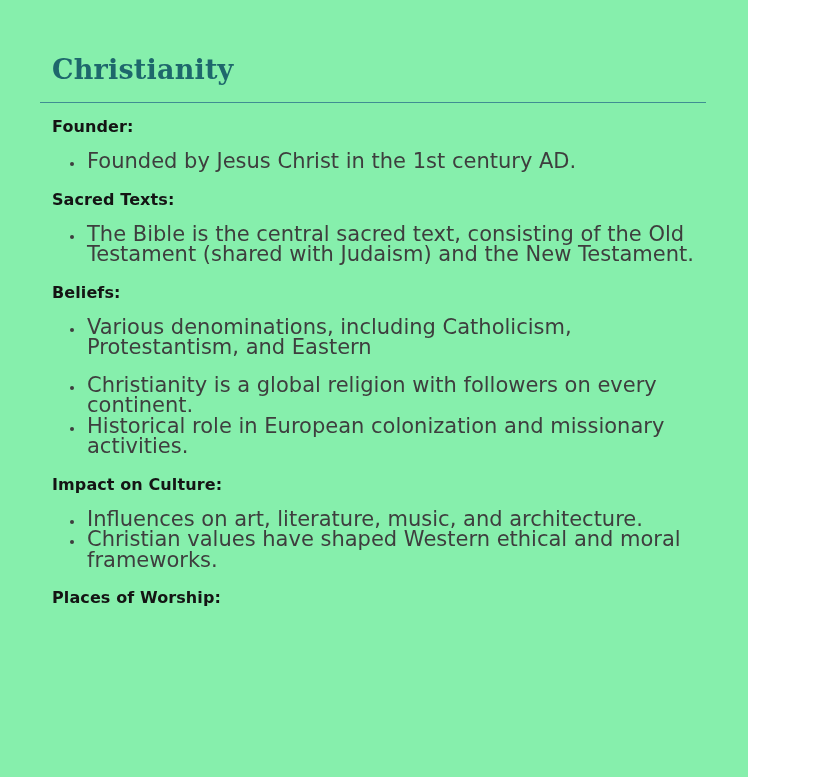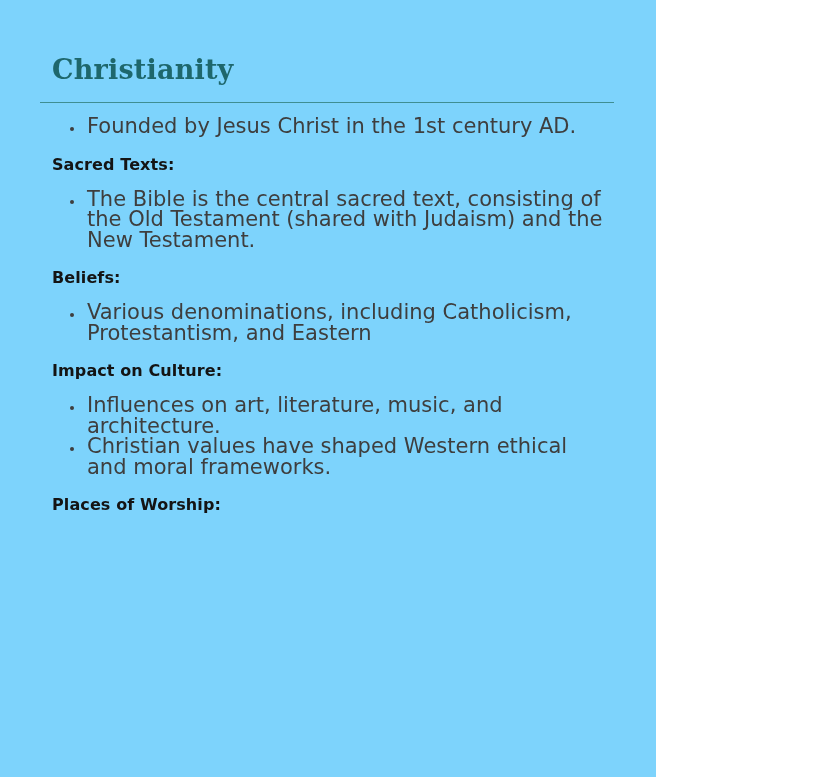--- a/index.html
+++ b/index.html
@@ -8,24 +8,24 @@
     background: #ffffff;
   }
   body {
     width: 828px;
     height: 777px;
     font-family: "DejaVu Sans", sans-serif;
     overflow: hidden;
   }
   .doc {
     box-sizing: border-box;
-    width: 656px;
+    width: 748px;
     height: 777px;
     padding: 54px 48px 10px 52px;
-    background: #7dd3fc;
+    background: #86efac;
   }
   .page-title {
     font-family: "DejaVu Serif", serif;
     font-weight: 700;
     font-size: 27px;
     line-height: 32px;
     letter-spacing: 0.2px;
     color: #1e676c;
     margin: 0;
   }
@@ -60,20 +60,21 @@
   }
 </style>
 </head>
 <body>
 
 <div class="doc">
   <h1 class="page-title">Christianity</h1>
   <hr class="title-rule">
   <div id="sections">
   <section class="sec">
+    <h3 class="sec-heading">Founder:</h3>
     <ul class="bullet-list">
           <li>Founded by Jesus Christ in the 1st century AD.</li>
         </ul>
   </section>
 
   <section class="sec">
     <h3 class="sec-heading">Sacred Texts:</h3>
     <ul class="bullet-list">
           <li>The Bible is the central sacred text, consisting of the Old Testament (shared with Judaism) and the New Testament.</li>
         </ul>
@@ -83,20 +84,24 @@
     <h3 class="sec-heading">Beliefs:</h3>
   </section>
 
   <section class="sec">
     <ul class="bullet-list">
           <li>Various denominations, including Catholicism, Protestantism, and Eastern</li>
         </ul>
   </section>
 
   <section class="sec">
+    <ul class="bullet-list">
+          <li>Christianity is a global religion with followers on every continent.</li>
+          <li>Historical role in European colonization and missionary activities.</li>
+        </ul>
   </section>
 
   <section class="sec">
     <h3 class="sec-heading">Impact on Culture:</h3>
     <ul class="bullet-list">
           <li>Influences on art, literature, music, and architecture.</li>
           <li>Christian values have shaped Western ethical and moral frameworks.</li>
         </ul>
   </section>
 

